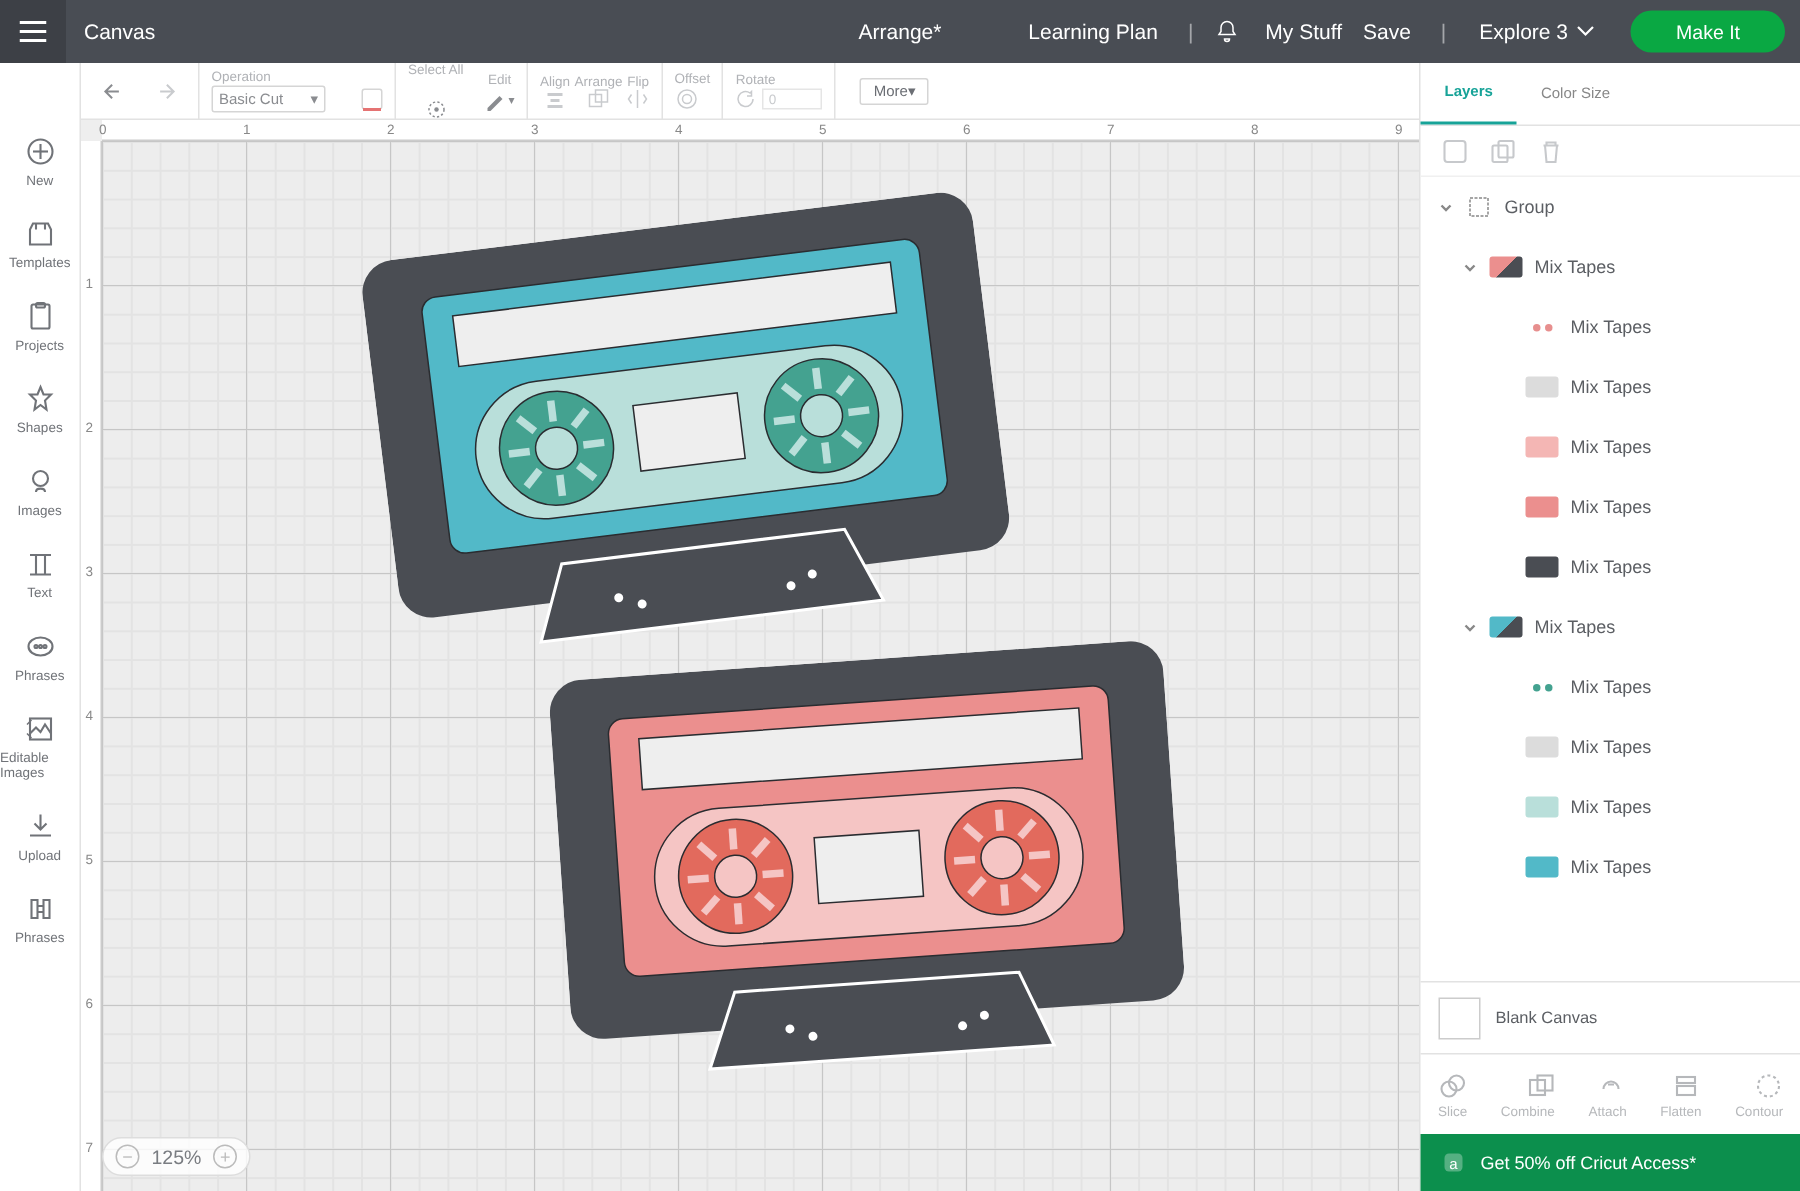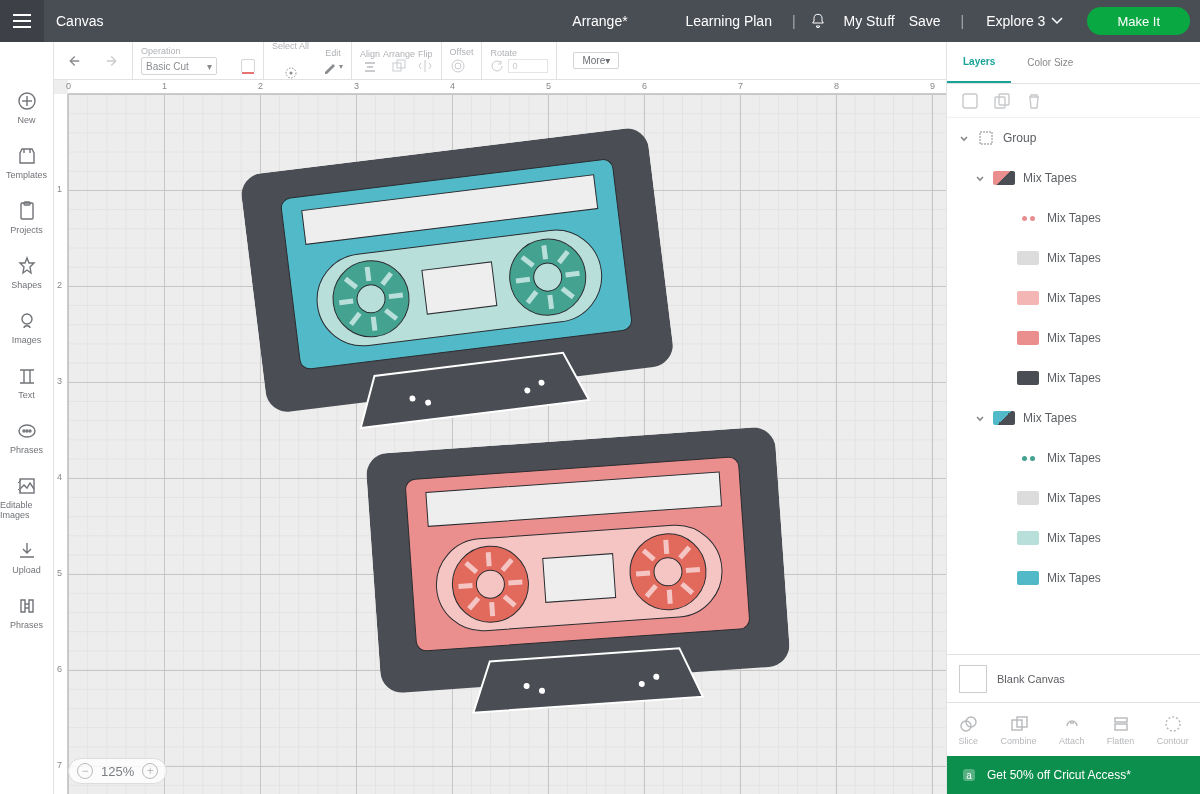--- a/index.html
+++ b/index.html
@@ -65,21 +65,21 @@
   .lacts{height:34px;display:flex;align-items:center;gap:14px;padding:0 14px;border-bottom:1px solid #f0f0f0}
   .lacts svg{fill:none;stroke:#c7c9cc;stroke-width:1.4}
   .layers{flex:1;overflow:auto;font-size:12px;color:#5b5e63}
   .lrow{display:flex;align-items:center;gap:8px;height:40px;padding-right:10px;cursor:pointer}
   .chevd{width:10px;height:10px;flex:none}
   .chevd svg{stroke:#888;fill:none;stroke-width:1.6}
   .thumb{width:22px;height:14px;border-radius:2px;flex:none}
   .blank{height:48px;border-top:1px solid var(--line);display:flex;align-items:center;gap:10px;padding:0 12px;font-size:11px;color:#5b5e63}
   .blank .sq{width:28px;height:28px;border:1px solid #ccc;background:#fff}
   .ops{height:54px;border-top:1px solid var(--line);display:flex;justify-content:space-around;align-items:center}
-  .op{display:flex;flex-direction:column;align-items:center;gap:2px;color:#b6b8bb;font-size:9px}
+  .op{display:flex;flex-direction:column;align-items:flex-end;gap:2px;color:#b6b8bb;font-size:9px}
   .op svg{fill:none;stroke:#b6b8bb;stroke-width:1.4}
   .promo{height:38px;background:#0c8f4d;color:#fff;display:flex;align-items:center;gap:10px;padding:0 14px;font-size:12px}
   
   .tape{position:absolute;width:410px;height:270px}
   .tape.t1{left:200px;top:70px;transform:rotate(-7deg)}
   .tape.t2{left:320px;top:360px;transform:rotate(-4deg)}
 </style>
 </head>
 <body>
 

